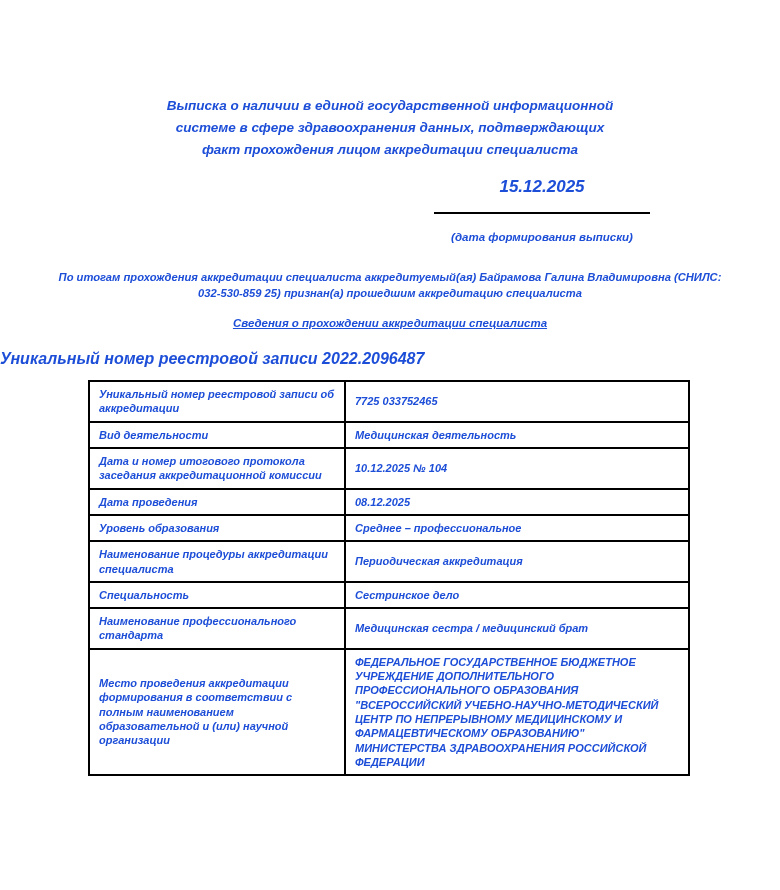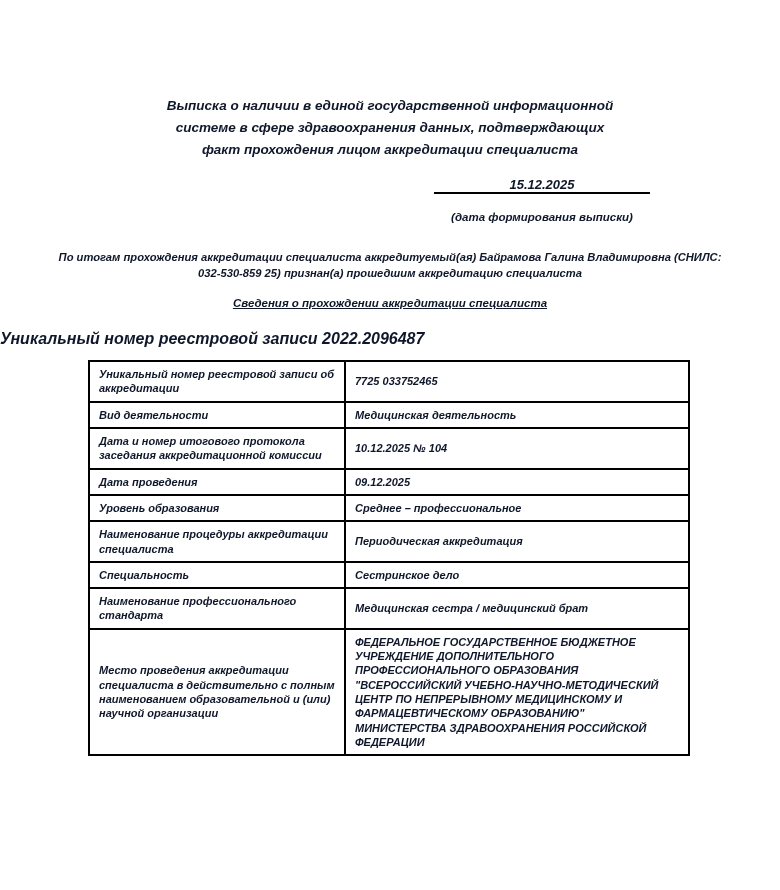--- a/index.html
+++ b/index.html
@@ -9,39 +9,39 @@
   }
   .page {
     position: relative;
     width: 780px;
     height: 890px;
     background: #ffffff;
     overflow: hidden;
     font-family: "Liberation Sans", "DejaVu Sans", sans-serif;
     font-weight: bold;
     font-style: italic;
-    color: #0f172a;
+    color: #1d4ed8;
   }
   .title {
     margin: 95px auto 0;
     max-width: 450px;
     text-align: center;
     font-size: 13.5px;
     line-height: 1.62;
     font-weight: bold;
     font-style: italic;
   }
   .date-block {
     width: 216px;
     margin: 16px 130px 0 auto;
     text-align: center;
   }
   .date-value {
-    font-size: 13px;
-    padding-bottom: 0;
+    font-size: 17px;
+    padding-bottom: 15px;
     border-bottom: 2px solid #000000;
   }
   .date-caption {
     font-size: 11.5px;
     padding-top: 17px;
   }
   .intro {
     max-width: 668px;
     margin: 26px auto 11px;
     text-align: center;
@@ -104,38 +104,38 @@
         <tr>
           <td class="label-cell">Вид деятельности</td>
           <td class="value-cell">Медицинская деятельность</td>
         </tr>
         <tr>
           <td class="label-cell">Дата и номер итогового протокола заседания аккредитационной комиссии</td>
           <td class="value-cell">10.12.2025 № 104</td>
         </tr>
         <tr>
           <td class="label-cell">Дата проведения</td>
-          <td class="value-cell">09.12.2025</td>
+          <td class="value-cell">08.12.2025</td>
         </tr>
         <tr>
           <td class="label-cell">Уровень образования</td>
           <td class="value-cell">Среднее – профессиональное</td>
         </tr>
         <tr>
           <td class="label-cell">Наименование процедуры аккредитации специалиста</td>
           <td class="value-cell">Периодическая аккредитация</td>
         </tr>
         <tr>
           <td class="label-cell">Специальность</td>
           <td class="value-cell">Сестринское дело</td>
         </tr>
         <tr>
           <td class="label-cell">Наименование профессионального стандарта</td>
           <td class="value-cell">Медицинская сестра / медицинский брат</td>
         </tr>
         <tr>
-          <td class="label-cell">Место проведения аккредитации специалиста в действительно с полным наименованием образовательной и (или) научной организации</td>
+          <td class="label-cell">Место проведения аккредитации формирования в соответствии с полным наименованием образовательной и (или) научной организации</td>
           <td class="value-cell">ФЕДЕРАЛЬНОЕ ГОСУДАРСТВЕННОЕ БЮДЖЕТНОЕ УЧРЕЖДЕНИЕ ДОПОЛНИТЕЛЬНОГО ПРОФЕССИОНАЛЬНОГО ОБРАЗОВАНИЯ "ВСЕРОССИЙСКИЙ УЧЕБНО-НАУЧНО-МЕТОДИЧЕСКИЙ ЦЕНТР ПО НЕПРЕРЫВНОМУ МЕДИЦИНСКОМУ И ФАРМАЦЕВТИЧЕСКОМУ ОБРАЗОВАНИЮ" МИНИСТЕРСТВА ЗДРАВООХРАНЕНИЯ РОССИЙСКОЙ ФЕДЕРАЦИИ</td>
         </tr>
       </tbody>
   </table>
 
 </div>
 
 </body></html>

